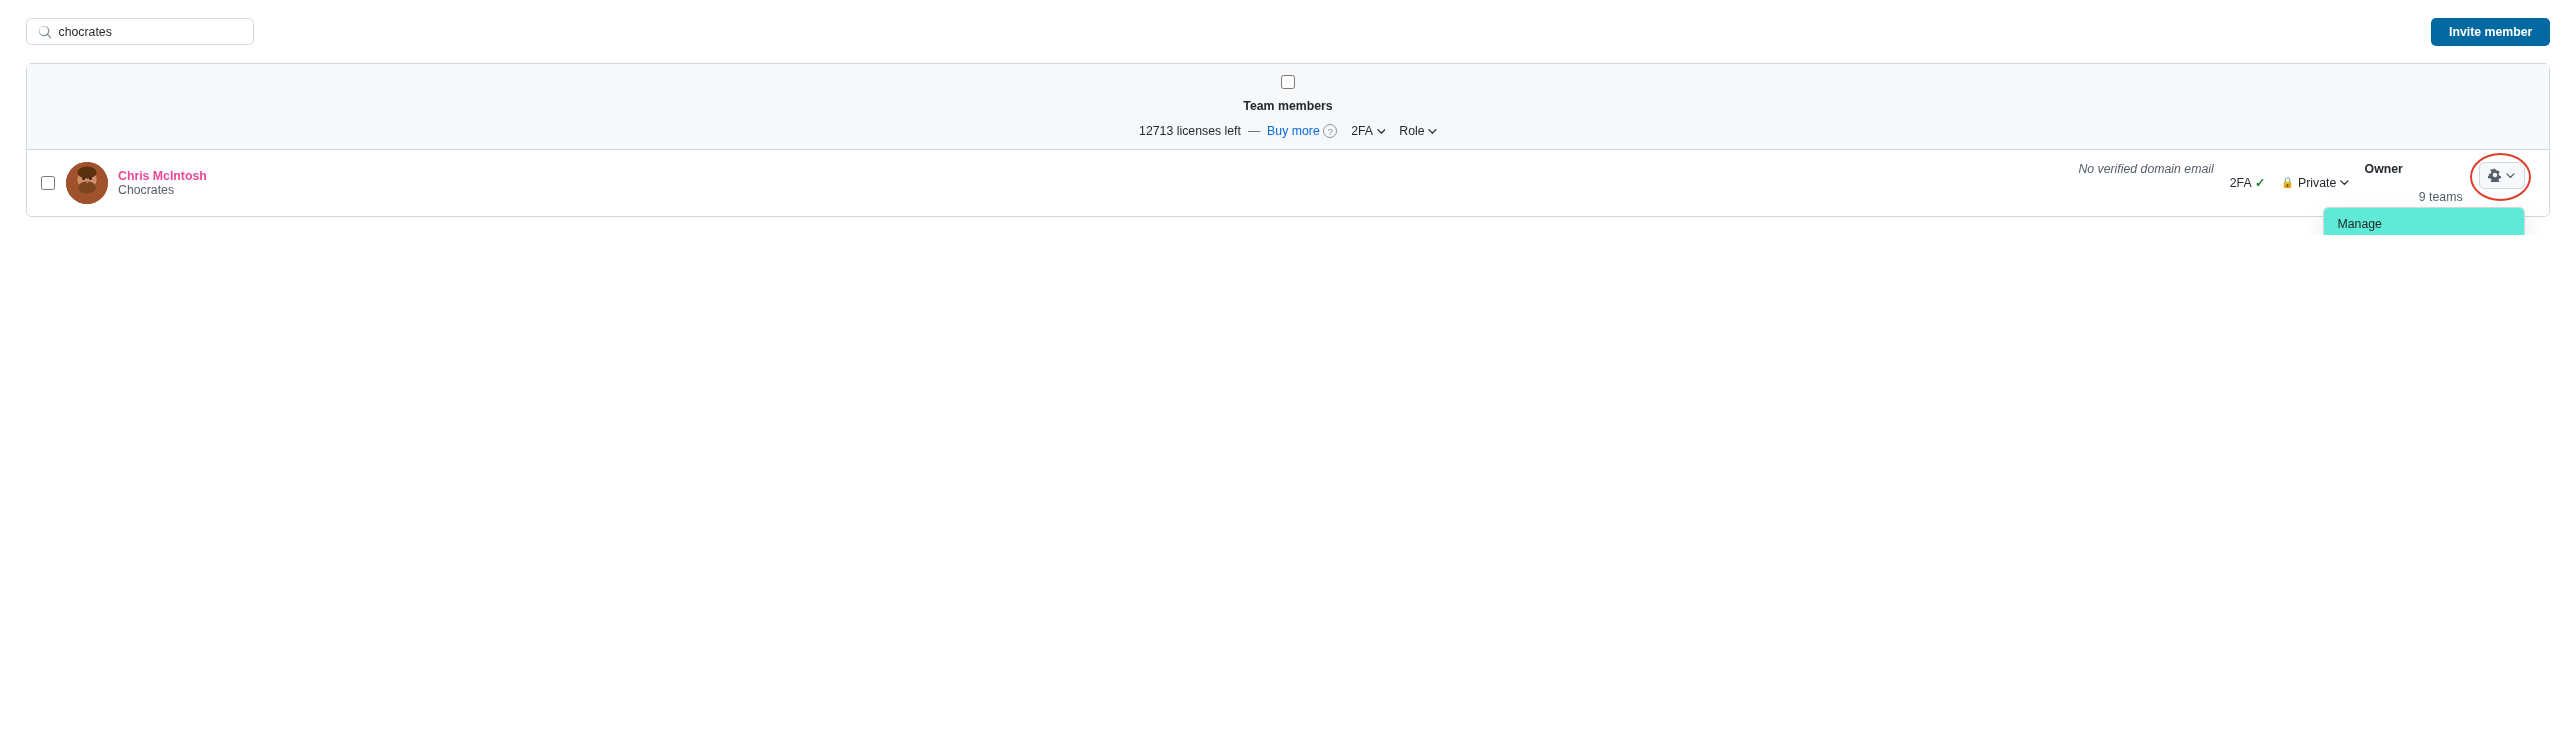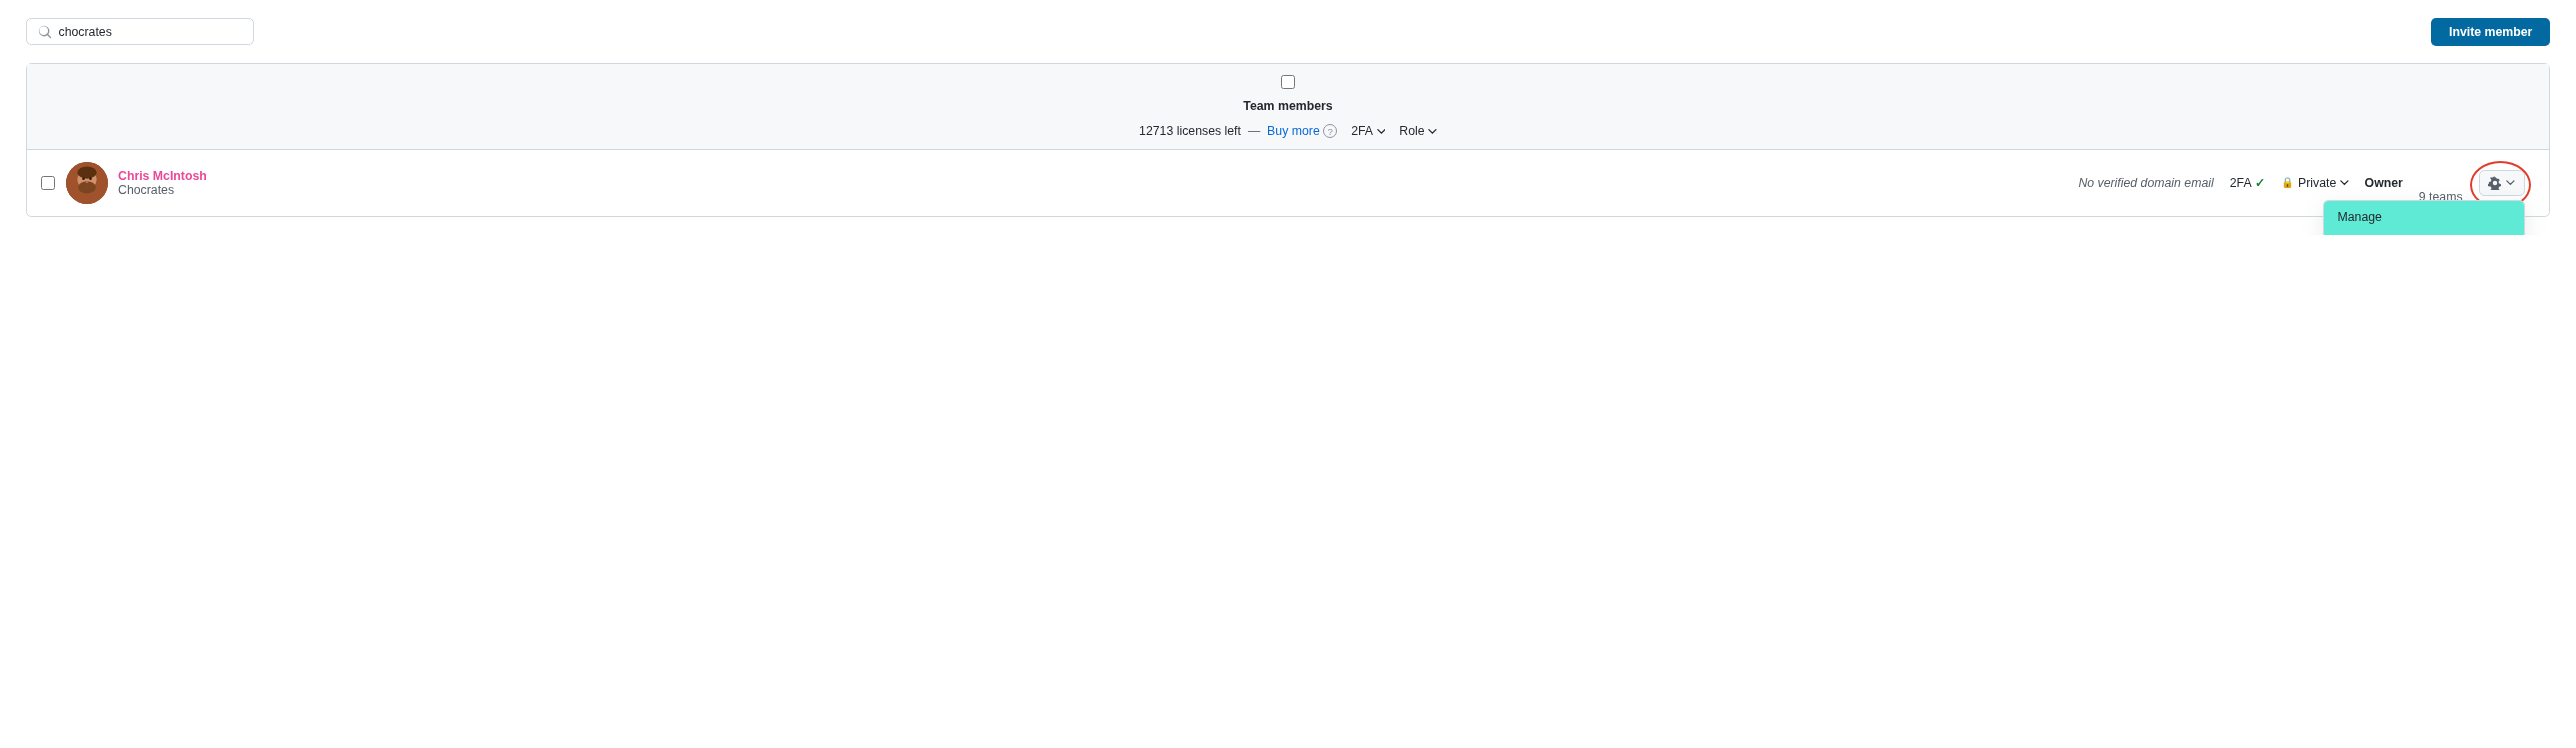--- a/index.html
+++ b/index.html
@@ -154,21 +154,20 @@
       font-weight: 600;
       font-size: 12.3px;
       text-decoration: none;
     }
     .member-org {
       color: #57606a;
       font-size: 12.3px;
     }
     .member-details {
       display: flex;
-      align-items: center;
       gap: 16px;
       flex: 1;
       justify-content: flex-end;
       padding-right: 10.5px;
     }
     .no-email {
       color: #57606a;
       font-size: 12.3px;
       font-style: italic;
     }

